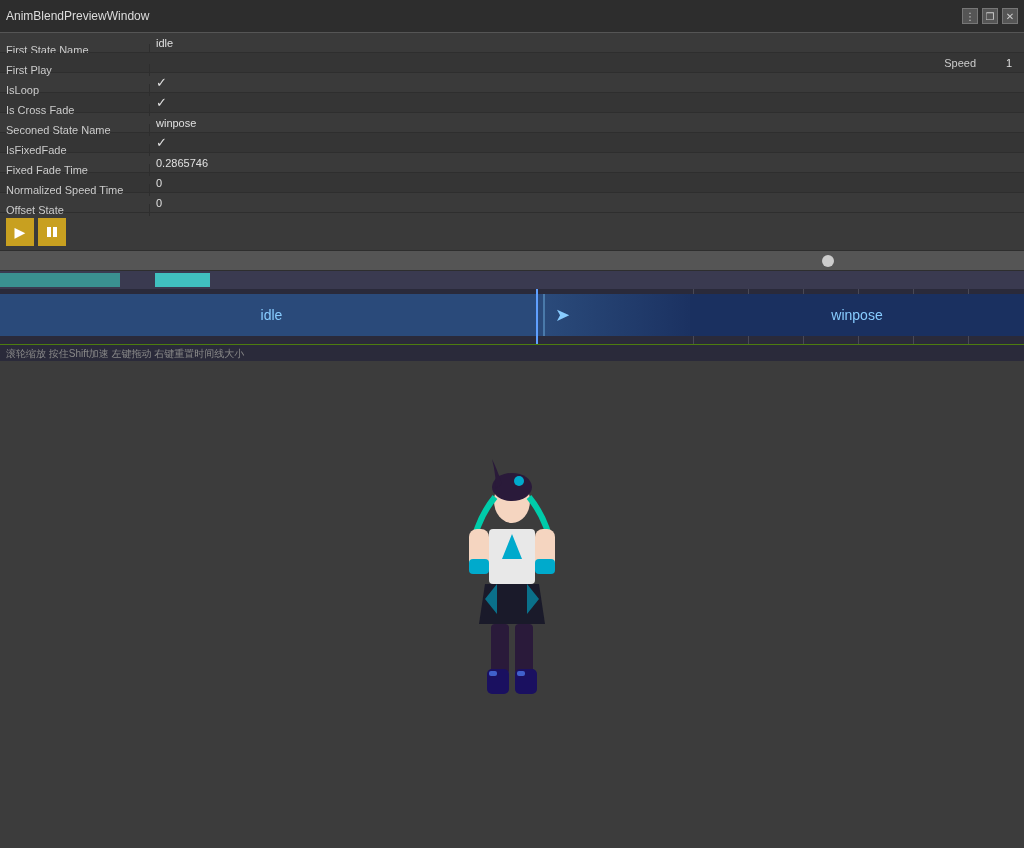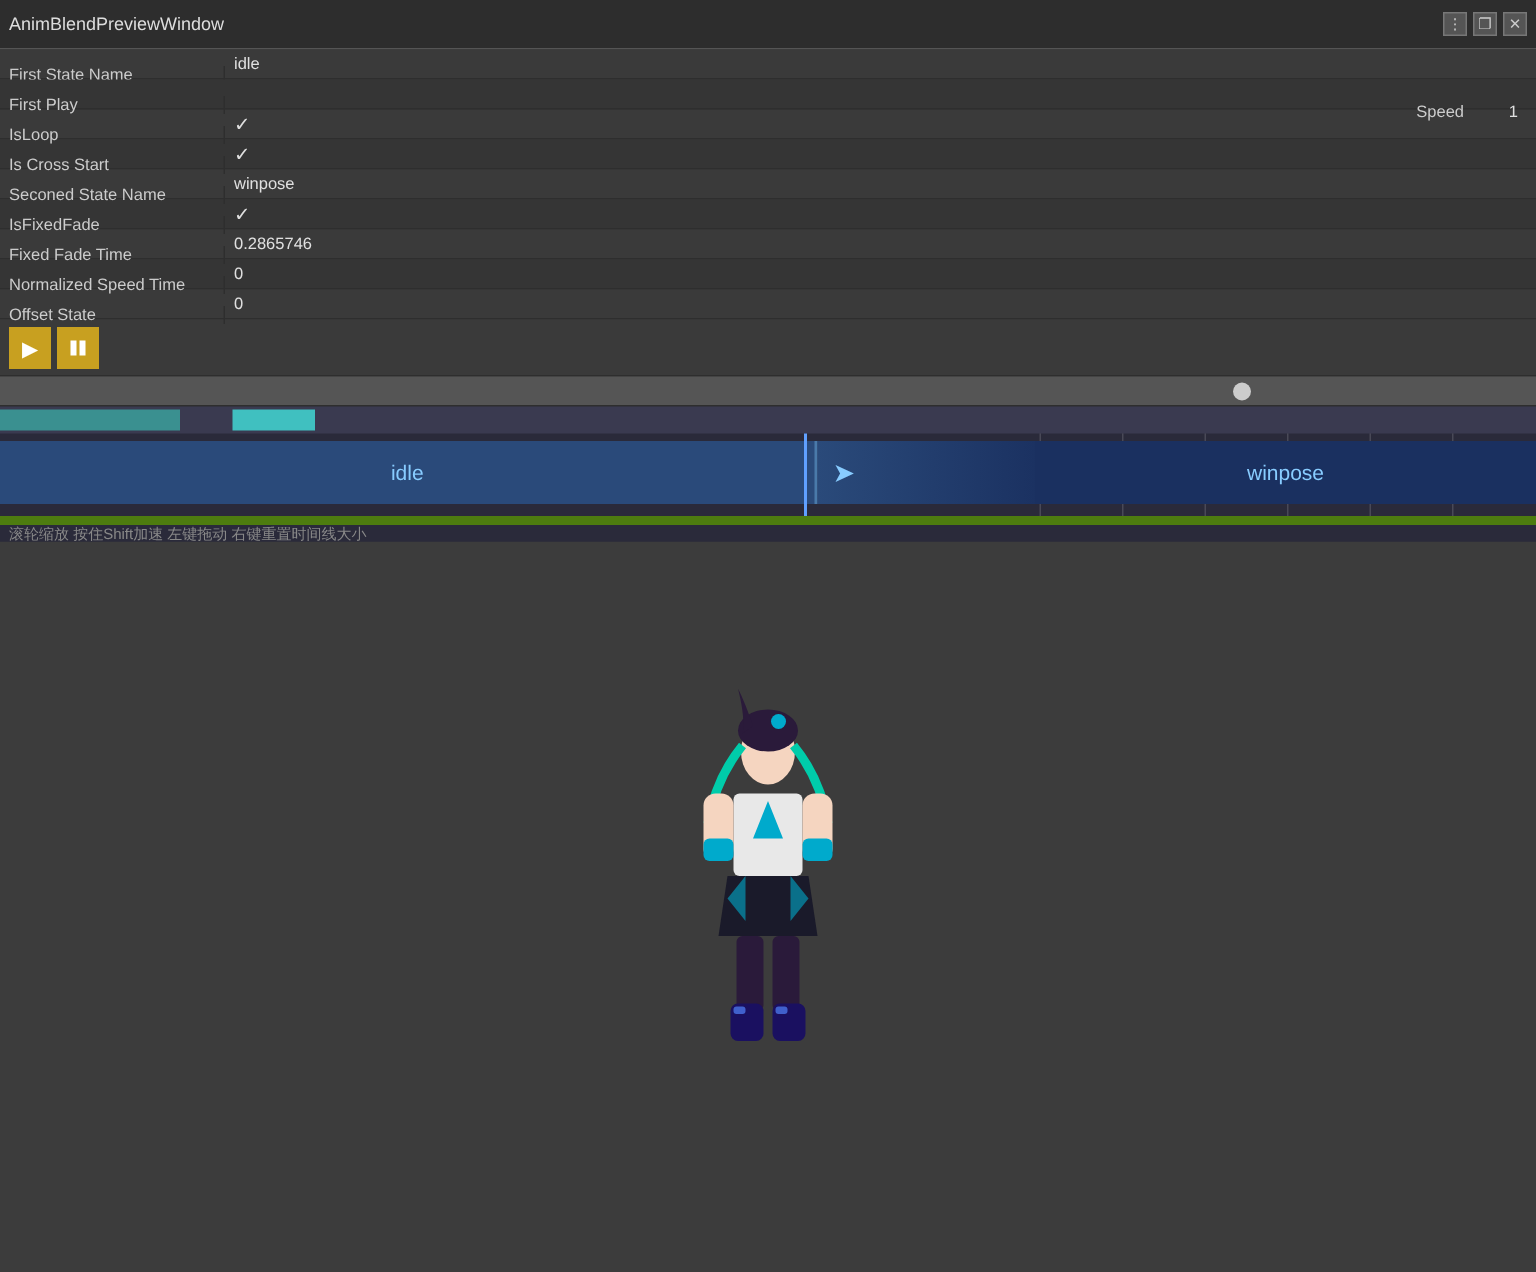--- a/index.html
+++ b/index.html
@@ -273,21 +273,21 @@
       background: rgba(255,255,255,0.15);
     }
 
     
     .hint-bar {
       height: 18px;
       background: #2a2a3a;
       display: flex;
       align-items: center;
       padding: 0 6px;
-      border-top: 6px solid #4d7c0f;
+      border-top: 1px solid #4d7c0f;
     }
     .hint-text {
       font-size: 10px;
       color: #888;
     }
 
     
     .character-area {
       position: absolute;
       top: 290px;
@@ -318,35 +318,35 @@
   <div class="prop-row">
     <div class="prop-label">First State Name</div>
     <div class="prop-value">
       <input type="text" value="idle" style="">
     </div>
   </div>
 
   <div class="prop-row" style="position:relative;">
     <div class="prop-label">First Play</div>
     <div class="prop-value"></div>
-    <div class="speed-right" style="position:absolute; right:6px; top:12px; height:20px; display:flex; align-items:center; gap:6px;">
+    <div class="speed-right" style="position:absolute; right:6px; top:0; height:20px; display:flex; align-items:center; gap:6px;">
       <span class="speed-label">Speed</span>
       <span class="speed-value">1</span>
     </div>
   </div>
 
   <div class="prop-row">
     <div class="prop-label">IsLoop</div>
     <div class="prop-value">
       <span class="checkmark">✓</span>
     </div>
   </div>
 
   <div class="prop-row">
-    <div class="prop-label">Is Cross Start</div>
+    <div class="prop-label">Is Cross Fade</div>
     <div class="prop-value">
       <span class="checkmark">✓</span>
     </div>
   </div>
 
   <div class="prop-row">
     <div class="prop-label">Seconed State Name</div>
     <div class="prop-value">
       <input type="text" value="winpose" style="">
     </div>

